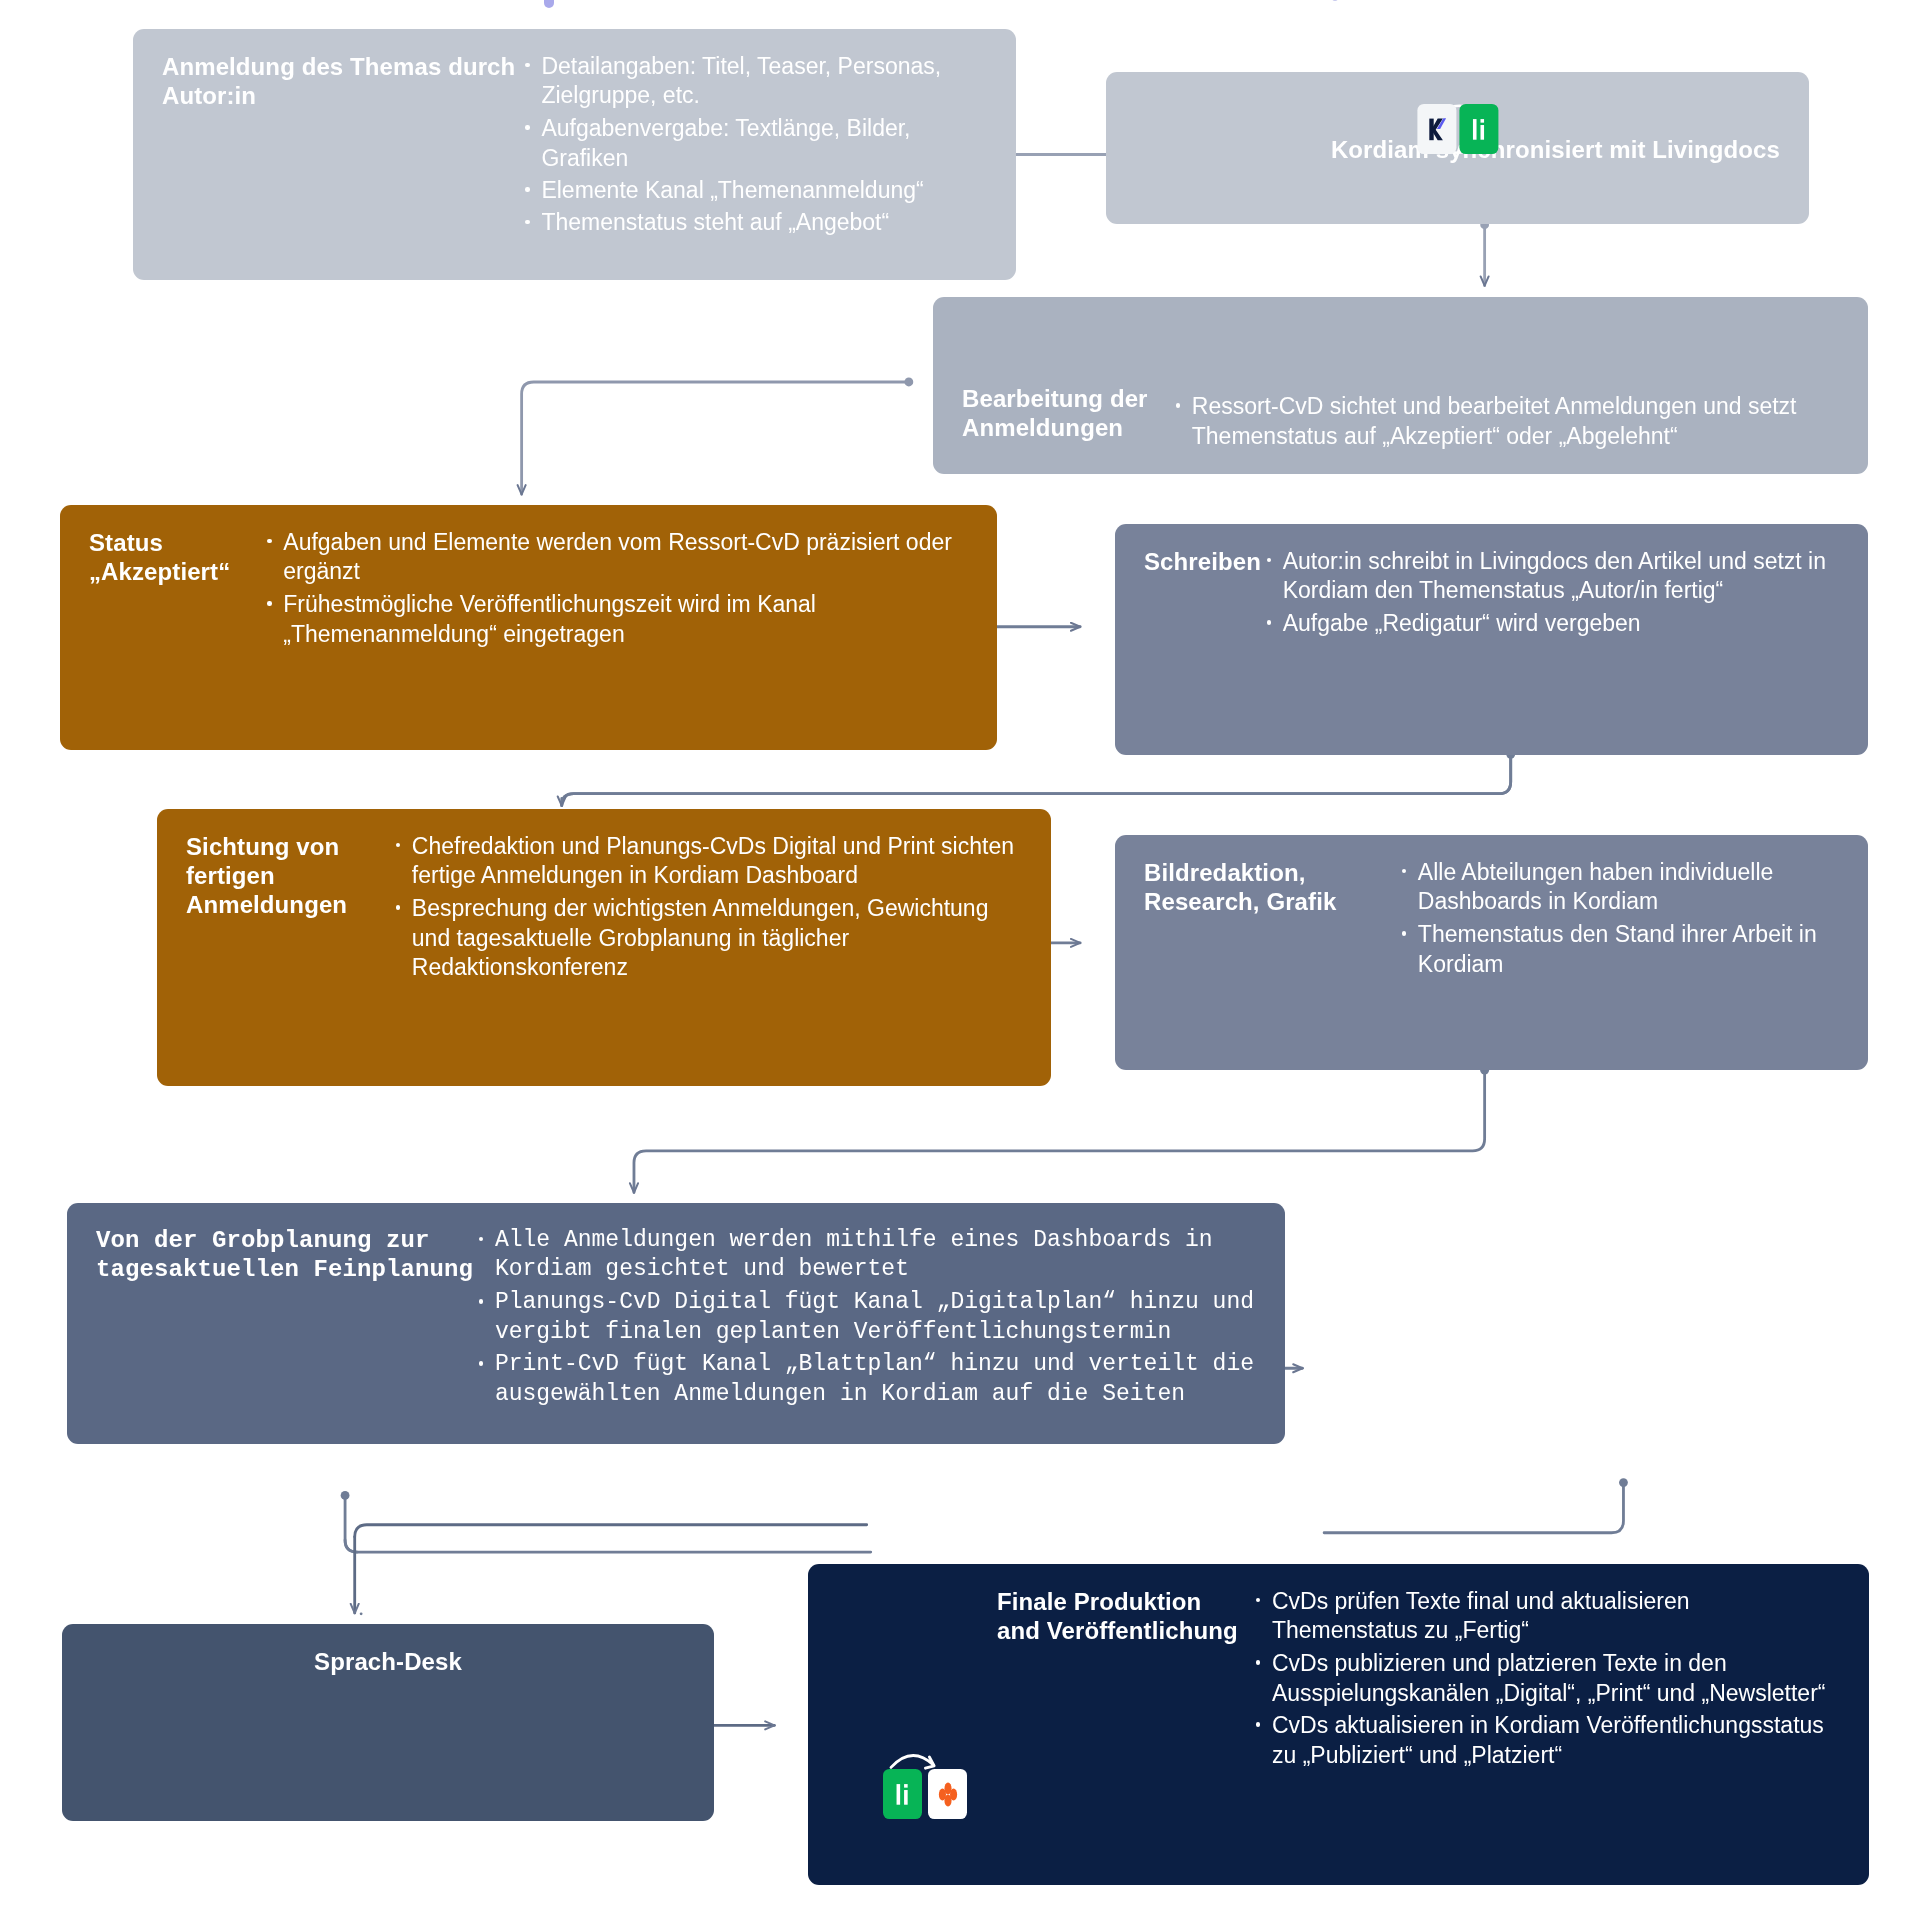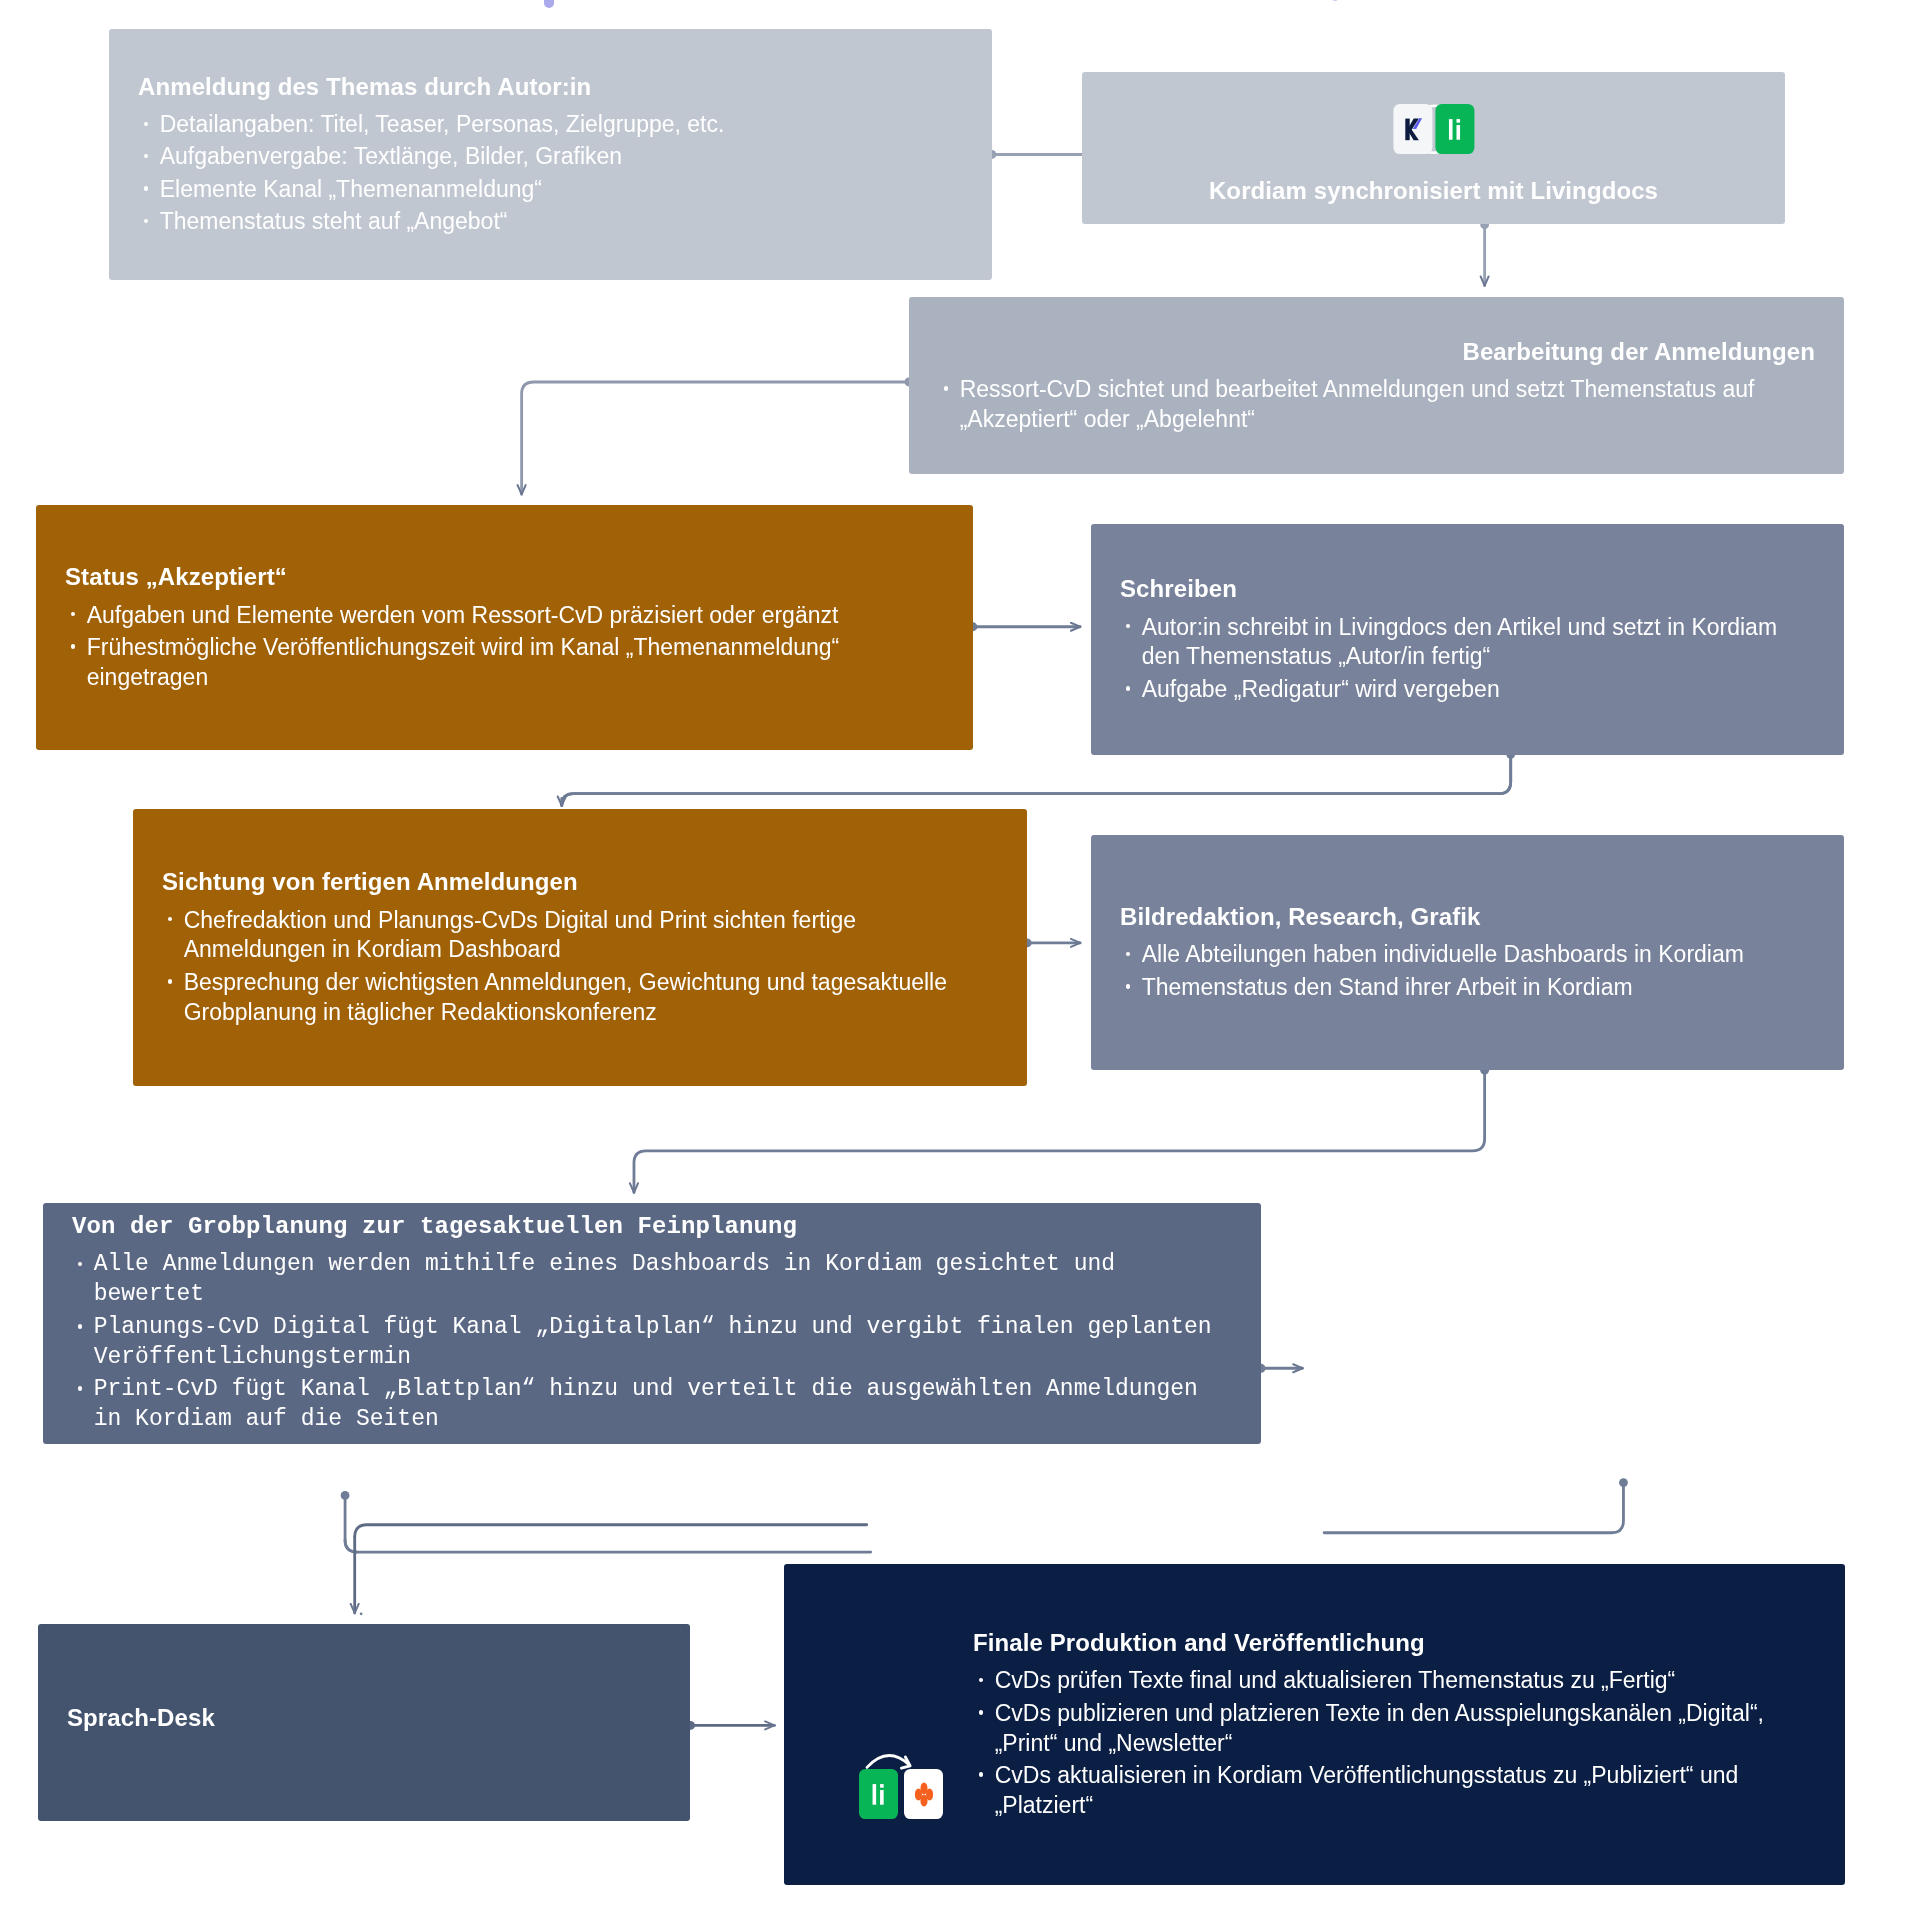--- a/index.html
+++ b/index.html
@@ -19,27 +19,28 @@
     position:absolute;
     left:0;top:0;
     width:1926px;height:1926px;
     pointer-events:none;
     z-index:1;
   }
   
   .node{
     position:absolute;
     z-index:2;
-    border-radius:3px;
+    border-radius:11px;
     box-sizing:border-box;
     color:#ffffff;
     padding:22.5px 29px 22.5px 29px;
     display:flex;
-    flex-direction:column;
+    flex-direction:row;
     justify-content:center;
+    margin-left:24px;
   }
   .node .title{
     font-weight:bold;
     font-size:24px;
     line-height:1.22;
     letter-spacing:0.1px;
     margin:0 0 8.8px 0;
   }
   .node ul{
     margin:0;

